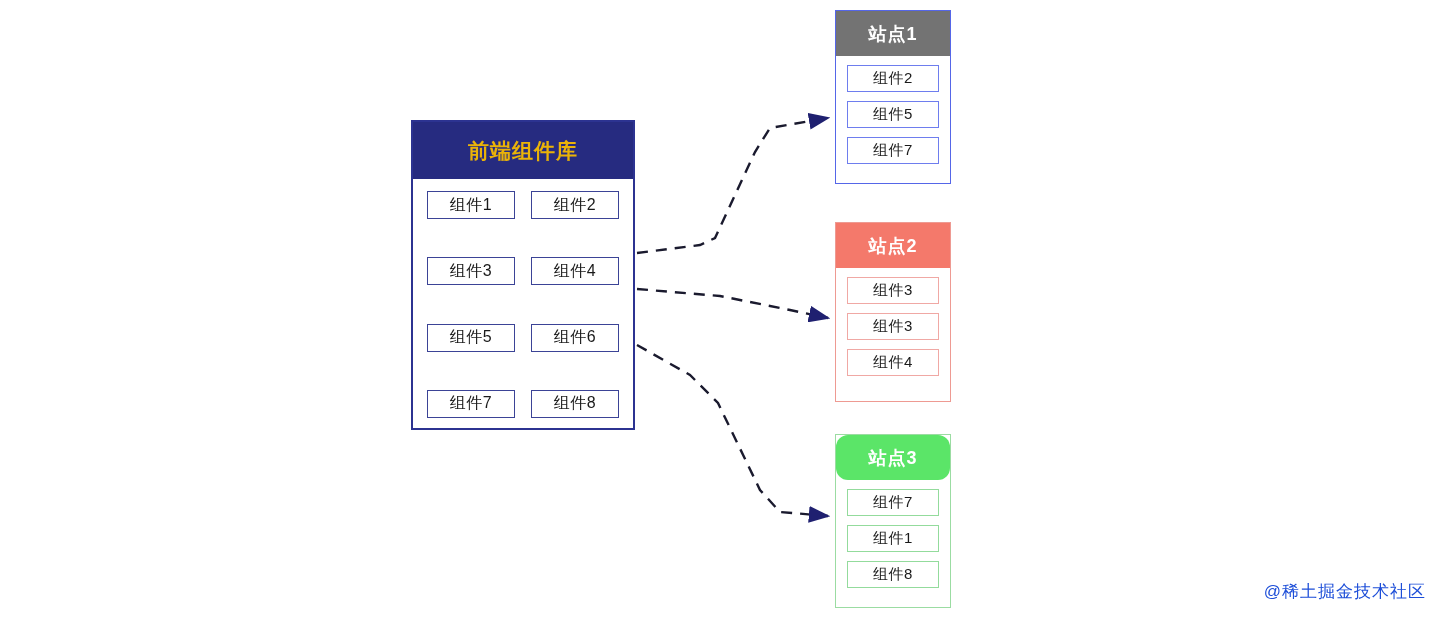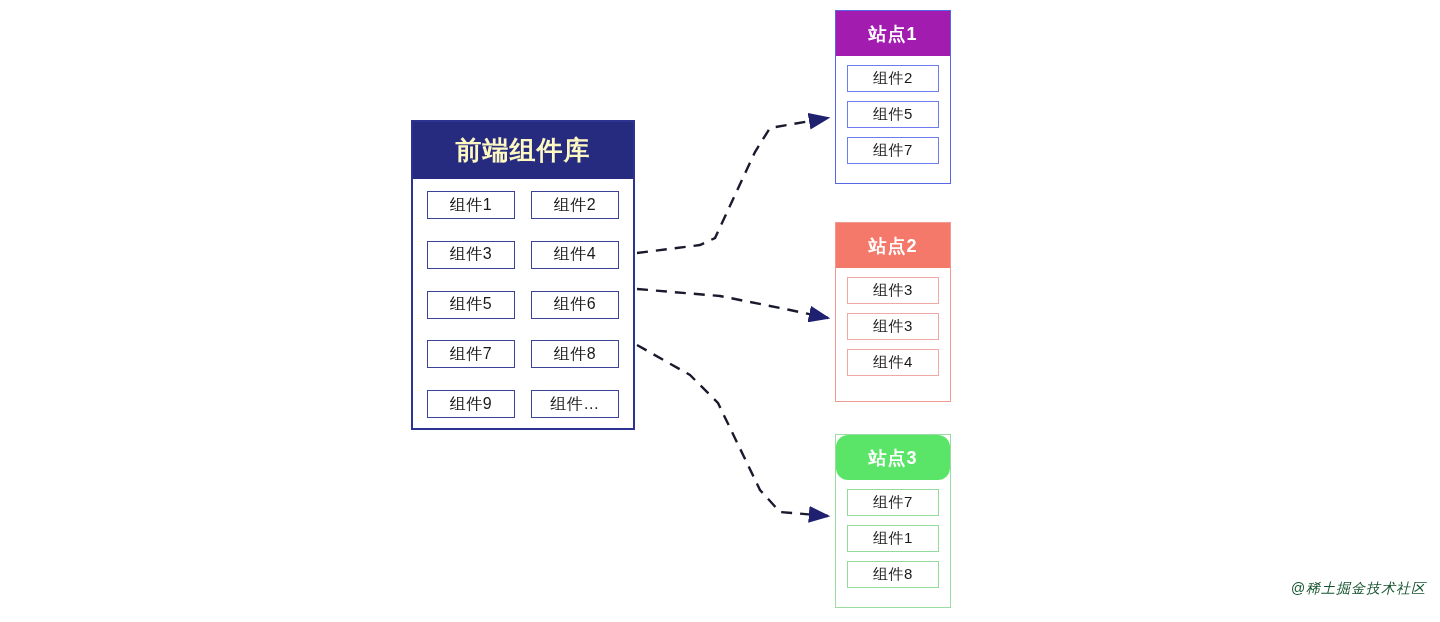--- a/index.html
+++ b/index.html
@@ -34,25 +34,25 @@
     box-sizing: border-box;
     background: #ffffff;
     border: 2px solid #2C3391;
     display: flex;
     flex-direction: column;
   }
   .library-header {
     height: 57px;
     flex: 0 0 57px;
     background: #262B80;
-    color: #fef9c3;
-    display: flex;
-    align-items: center;
-    justify-content: center;
-    font-size: 26px;
+    color: #eab308;
+    display: flex;
+    align-items: center;
+    justify-content: center;
+    font-size: 21px;
     font-weight: bold;
     letter-spacing: 1px;
   }
   .library-body {
     flex: 1;
     padding: 12px 14px 10px 14px;
     box-sizing: border-box;
     display: flex;
     flex-direction: column;
     justify-content: space-between;
@@ -111,21 +111,21 @@
     background: #ffffff;
     color: #1a1a1a;
     font-size: 15px;
     display: flex;
     align-items: center;
     justify-content: center;
     letter-spacing: 0.5px;
   }
 
   #site-1 { top: 10px;  height: 174px; border: 1.5px solid #5566E8; }
-  #site-1 .site-header { background: #a21caf; }
+  #site-1 .site-header { background: #737373; }
   #site-1 .site-chip   { border: 1.5px solid #6E7DEE; }
 
   #site-2 { top: 222px; height: 180px; border: 1.5px solid #EE9A92; }
   #site-2 .site-header { background: #F4796B; }
   #site-2 .site-chip   { border: 1.5px solid #F0A8A4; }
 
   #site-3 { top: 434px; height: 174px; border: 1.5px solid #9BDCA2; }
   #site-3 .site-header { background: #5BE568; border-radius: 12px; }
   #site-3 .site-chip   { border: 1.5px solid #93DB9C; }
 
@@ -146,25 +146,24 @@
     font-size: 40px;
     color: #E4E4E6;
     font-weight: bold;
     letter-spacing: 3px;
     white-space: nowrap;
   }
   .wm-sub {
     position: absolute;
     right: 14px;
     top: 580px;
-    font-size: 14px;
-    color: #14532d;
+    font-size: 17px;
+    color: #1d4ed8;
     letter-spacing: 1px;
     white-space: nowrap;
-    font-style: italic;
   }
 </style>
 </head>
 <body>
 
 <div id="canvas">
 
   <svg id="arrows" viewBox="0 0 1440 622" xmlns="http://www.w3.org/2000/svg">
     <defs>
       <marker id="arrowhead" markerWidth="9" markerHeight="7" refX="8" refY="3.5" orient="auto" markerUnits="strokeWidth">
@@ -196,24 +195,20 @@
       <div class="lib-row">
         <div class="lib-chip">组件5</div>
         <div class="lib-chip">组件6</div>
       </div>
 
       <div class="lib-row">
         <div class="lib-chip">组件7</div>
         <div class="lib-chip">组件8</div>
       </div>
 
-      <div class="lib-row">
-        <div class="lib-chip">组件9</div>
-        <div class="lib-chip">组件…</div>
-      </div>
 
     </div>
   </div>
 
   <div class="site" id="site-1">
     <div class="site-header">站点1</div>
     <div class="site-body">
       <div class="site-chip">组件2</div>
       <div class="site-chip">组件5</div>
       <div class="site-chip">组件7</div>

